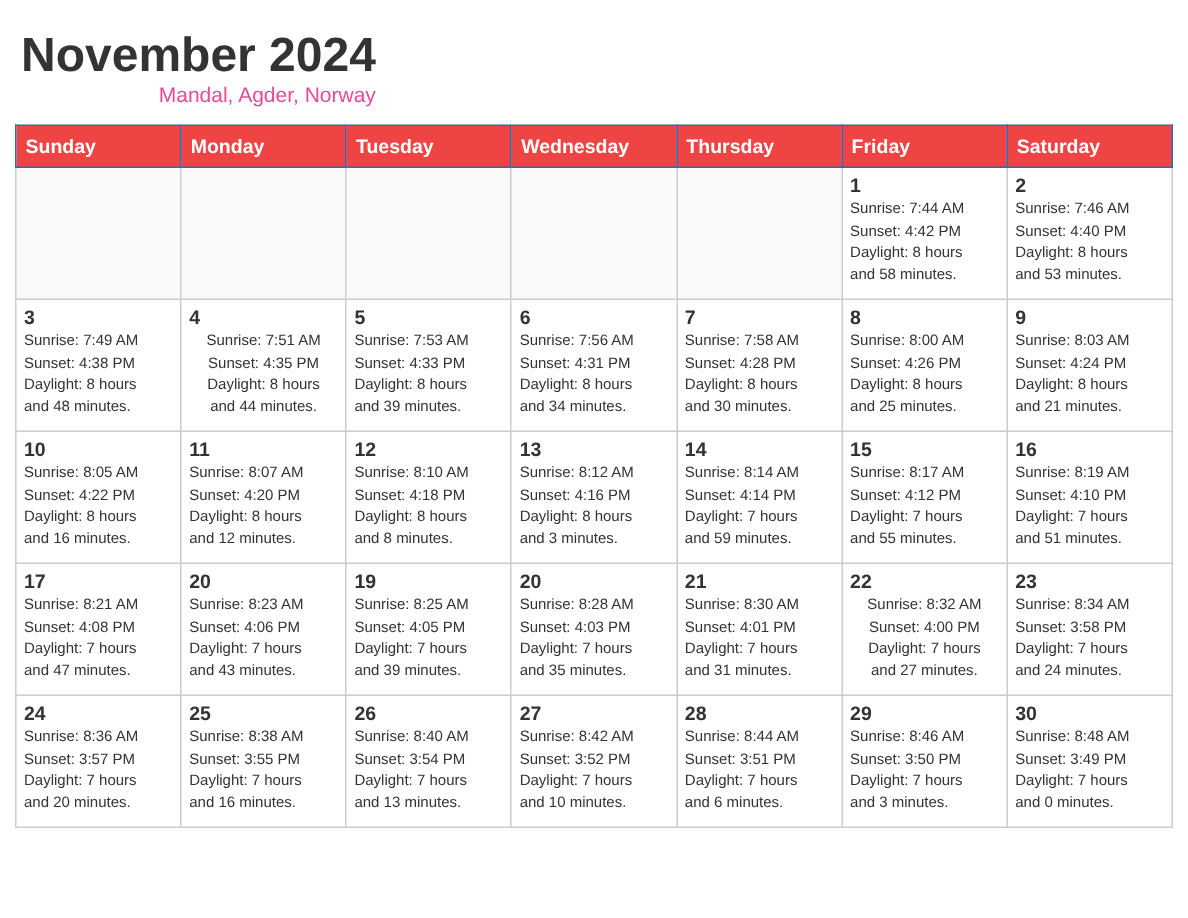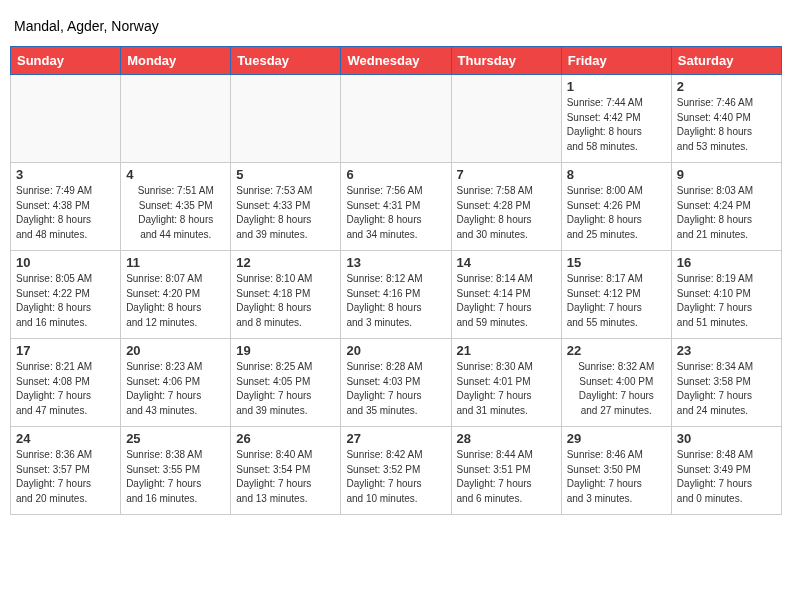--- a/index.html
+++ b/index.html
@@ -38,21 +38,21 @@
     .title-section {
       text-align: right;
     }
     .month-title {
       font-size: 32px;
       font-weight: bold;
       color: #333;
     }
     .subtitle {
       font-size: 14px;
-      color: #000000;
+      color: #ec4899;
     }
     .calendar {
       width: 100%;
       border-collapse: collapse;
       table-layout: fixed;
     }
     .calendar th {
       background-color: #ef4444;
       color: #fff;
       text-align: left;
@@ -82,20 +82,21 @@
       font-size: 10px;
       line-height: 1.45;
       color: #333;
     }
   </style>
 </head>
 <body>
 
 <div class="header-section">
   <div class="title-section">
+    <div class="month-title">November 2024</div>
     <div class="subtitle">Mandal, Agder, Norway</div>
   </div>
 </div>
 
 <table class="calendar">
   <thead>
     <tr>
     <th>Sunday</th>
         <th>Monday</th>
         <th>Tuesday</th>

